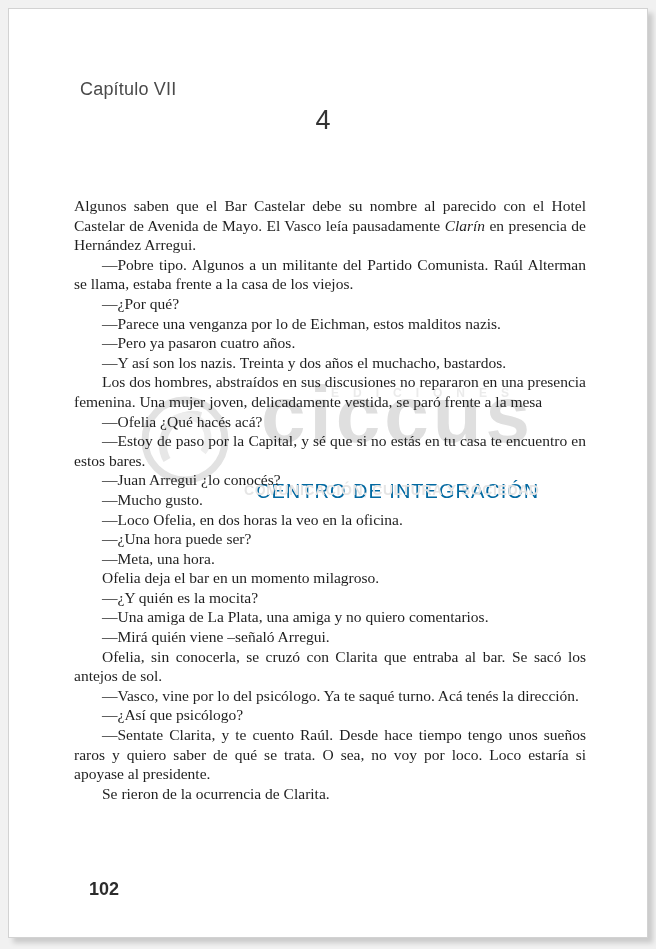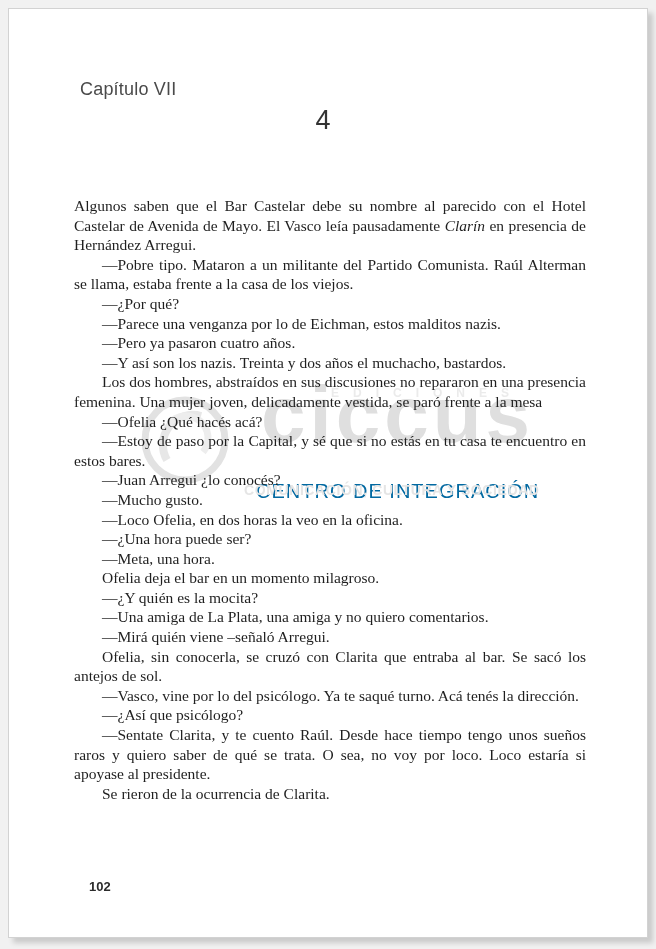--- a/index.html
+++ b/index.html
@@ -46,21 +46,21 @@
   .wm-subtitle{
     position:absolute;left:247px;top:471px;
     font-size:20px;letter-spacing:1px;color:#0369a1;font-weight:normal;
   }
   .wm-tagline{
     position:absolute;left:235px;top:473px;
     font-size:14px;letter-spacing:0.6px;color:#e5e5e5;font-weight:bold;
   }
   .page-number{
     position:absolute;left:80px;top:870px;
-    font-family:"Liberation Sans",sans-serif;font-size:13px;font-weight:bold;color:#2c2c2c;
+    font-family:"Liberation Sans",sans-serif;font-size:18px;font-weight:bold;color:#2c2c2c;
   }
 </style>
 </head>
 <body>
 
 <div class="sheet">
 
   <div class="watermark">
     <div class="wm-top">EDICIONES</div>
     <svg class="wm-logo" width="92" height="92" viewBox="0 0 92 92">
@@ -71,21 +71,21 @@
     <div class="wm-brand">ciccus</div>
     <div class="wm-subtitle">CENTRO DE INTEGRACIÓN</div>
     <div class="wm-tagline">COMUNICACIÓN, CULTURA Y SOCIEDAD</div>
   </div>
 
   <div class="chapter-header">Capítulo VII</div>
   <div class="section-number">4</div>
 
   <div class="body-text">
       <p class="noindent"><span>Algunos saben que el Bar Castelar debe su nombre al parecido con el Hotel Castelar de Avenida de Mayo. El Vasco leía pausadamente </span><i>Clarín</i><span> en presencia de Hernández Arregui.</span></p>
-      <p><span>—Pobre tipo. Mataron a un militante del Partido Comunista. Raúl Alterman se llama, estaba frente a la casa de los viejos.</span></p>
+      <p><span>—Pobre tipo. Algunos a un militante del Partido Comunista. Raúl Alterman se llama, estaba frente a la casa de los viejos.</span></p>
       <p><span>—¿Por qué?</span></p>
       <p><span>—Parece una venganza por lo de Eichman, estos malditos nazis.</span></p>
       <p><span>—Pero ya pasaron cuatro años.</span></p>
       <p><span>—Y así son los nazis. Treinta y dos años el muchacho, bastardos.</span></p>
       <p><span>Los dos hombres, abstraídos en sus discusiones no repararon en una presencia femenina. Una mujer joven, delicadamente vestida, se paró frente a la mesa</span></p>
       <p><span>—Ofelia ¿Qué hacés acá?</span></p>
       <p><span>—Estoy de paso por la Capital, y sé que si no estás en tu casa te encuentro en estos bares.</span></p>
       <p><span>—Juan Arregui ¿lo conocés?</span></p>
       <p><span>—Mucho gusto.</span></p>
       <p><span>—Loco Ofelia, en dos horas la veo en la oficina.</span></p>

